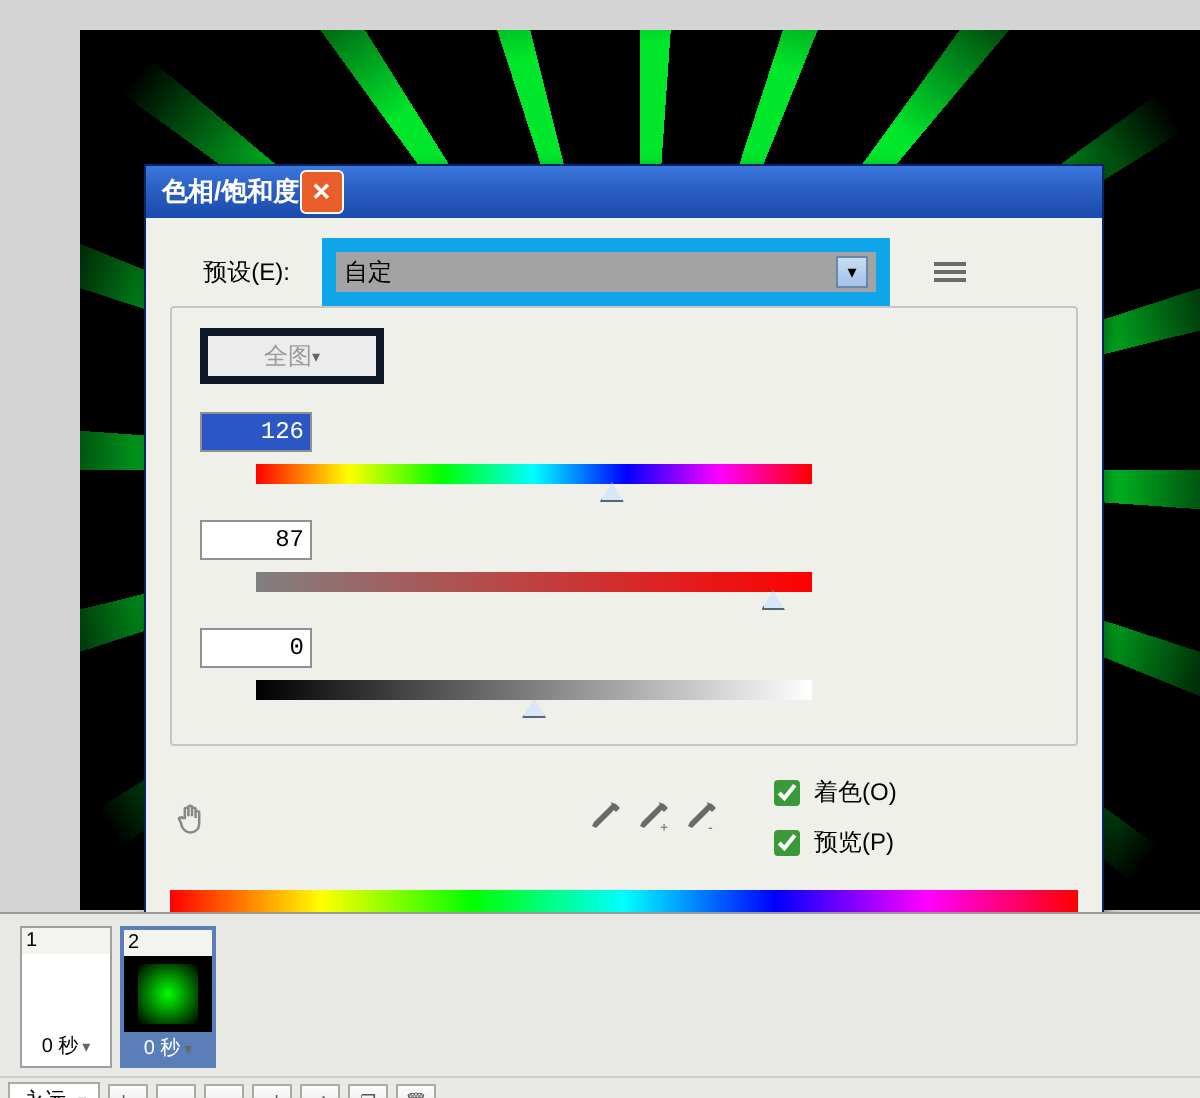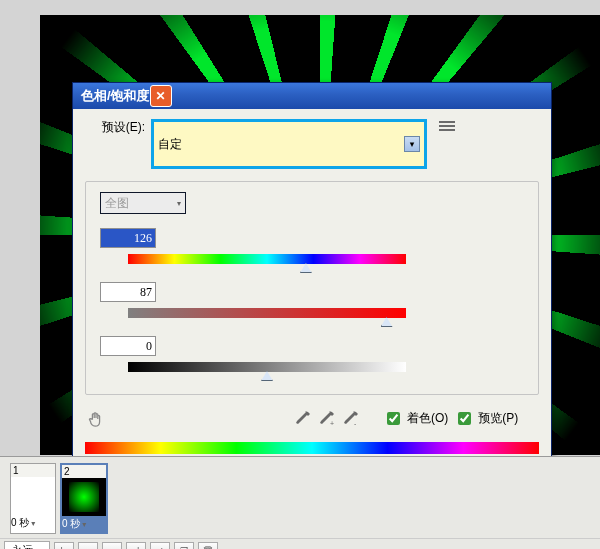--- a/index.html
+++ b/index.html
@@ -10,67 +10,67 @@
  repeating-conic-gradient(from 0deg at 50% 50%,#00ff30 0deg 4deg,transparent 4deg 18deg);
  mask:radial-gradient(circle at 50% 50%,transparent 0%,transparent 10%,black 11%,black 60%,transparent 90%);
  -webkit-mask:radial-gradient(circle at 50% 50%,transparent 0%,transparent 10%,black 11%,black 60%,transparent 90%);
  opacity:.9}
 
 .dialog{position:absolute;left:72px;top:82px;width:478px;background:#f0f0ea;border:1px solid #0a246a;box-shadow:2px 2px 6px rgba(0,0,0,.4)}
 .titlebar{height:26px;background:linear-gradient(#3b77dd,#2b5fc1 45%,#1b4aab);color:#fff;font-size:13px;font-weight:bold;display:flex;align-items:center;padding:0 4px 0 8px;}
 .closebtn{width:20px;height:20px;background:#e85d2a;border:1px solid #fff;border-radius:3px;color:#fff;display:flex;align-items:center;justify-content:center;font-weight:bold;font-size:12px;cursor:pointer}
 
 .dlgbody{padding:10px 12px 14px 12px;position:relative}
-.toprow{display:flex;gap:6px;margin-bottom:12px}
+.toprow{display:flex;align-items:center;gap:16px;}
 .toprow label{width:60px;text-align:right}
-.presetSel{flex:0 0 262px;height:20px;border:3px solid #0ea5e9;background:#fef9c3;display:flex;align-items:center;justify-content:space-between;padding:12px 4px}
+.presetSel{flex:0 0 262px;height:20px;border:7px solid #0ea5e9;background:#a3a3a3;display:flex;align-items:center;justify-content:space-between;padding:0 4px}
 .dropbtn{width:14px;height:14px;background:linear-gradient(#c9dcf3,#a4c1e8);border:1px solid #6b87a8;display:flex;align-items:center;justify-content:center;font-size:9px}
 .menuicon{width:16px;height:14px;margin-left:6px;display:flex;flex-direction:column;gap:2px;justify-content:center}
 .menuicon span{height:2px;background:#6b6b6b}
 
 .btncol{position:absolute;right:12px;top:10px;display:flex;flex-direction:column;gap:8px}
 .winbtn{width:68px;height:21px;border:1px solid #8a8a8a;background:linear-gradient(#fdfdfd,#e3e3e0);border-radius:3px;text-align:center;line-height:19px;cursor:pointer}
 
 .inner{border:1px solid #c5c5c5;border-radius:2px;margin:0 0 10px 0;padding:10px 14px 16px 14px}
-.masterSel{width:76px;height:20px;border:1px solid #0f172a;background:#ececec;color:#9b9b9b;display:flex;align-items:center;justify-content:space-between;padding:0 4px;margin-bottom:14px}
+.masterSel{width:76px;height:20px;border:4px solid #0f172a;background:#ececec;color:#9b9b9b;display:flex;align-items:center;justify-content:center;padding:0 4px;margin-bottom:14px}
 .sliderrow{margin-bottom:16px}
 .sliderhead{display:flex;align-items:center;margin-bottom:6px}
 .sliderhead label{width:160px;text-align:left;padding-left:46px}
-.valbox{width:48px;height:18px;border:1px solid #909090;background:#fff;text-align:right;padding:0 3px;font-family:Liberation Serif, serif;font-size:12px}
+.valbox{width:48px;height:18px;border:1px solid #909090;background:#fff;text-align:right;padding:0 3px;font-family:Liberation Mono, monospace;font-size:12px}
 .valbox.sel{background:#2a56c6;color:#fff}
 .track{position:relative;height:12px;margin-left:28px;width:278px}
 .grad-hue{height:10px;background:linear-gradient(to right,red,#ff0,#0f0,#0ff,#00f,#f0f,red)}
 .grad-sat{height:10px;background:linear-gradient(to right,#808080,#ff0000)}
 .grad-light{height:10px;background:linear-gradient(to right,#000,#fff)}
 .thumb{position:absolute;top:9px;width:10px;height:8px;background:#d9e6f7;border:1px solid #567;transform:translateX(-50%);clip-path:polygon(50% 0,100% 100%,0 100%)}
 
 .tools{display:flex;align-items:center;gap:10px;padding:4px 2px}
 .handicon{width:18px;height:18px;color:#888}
 .eyedrops{display:flex;gap:8px;margin-left:180px}
 .eyedrop{width:16px;height:16px;color:#6a6a6a}
-.checks{display:flex;gap:6px;margin-left:14px}
+.checks{display:flex;flex-direction:column;gap:6px;margin-left:14px}
 .cb{display:flex;align-items:center;gap:4px}
 .cb input{accent-color:#3a9a3a}
 
 .huebars{margin-top:10px}
 .hb{height:12px;margin-bottom:4px}
 .hb1{background:linear-gradient(to right,red,#ff0,#0f0,#0ff,#00f,#f0f,red)}
 .hb2{background:linear-gradient(to right,#0f6,#0fa,#0fe,#0cf,#09f,#06f,#40f,#a0f,#f0c,#f06,#f30,#f80,#fd0,#af0,#4f0,#0f6)}
 
 .sbarrow{width:14px;height:14px;background:linear-gradient(#d9e6f7,#a4c1e8);border:1px solid #6b87a8;position:absolute;right:1px;bottom:1px;display:flex;align-items:center;justify-content:center;font-size:9px}
 
 .timeline{position:absolute;left:0;right:0;bottom:0;height:92px;background:#e8e8e4;border-top:1px solid #9a9a9a}
 .frames{display:flex;padding:6px 6px 0 10px;gap:4px}
 .frame{width:44px;border:1px solid #a0a0a0;background:#fff;display:flex;flex-direction:column;position:relative}
 .frame.sel{border:2px solid #5a7fb8}
 .framenum{font-size:10px;padding:1px 2px;background:#f3f3ef}
 .framethumb{height:38px;background:#fff;display:flex;align-items:center;justify-content:center}
 .framethumb.green{background:#000}
 .framethumb.green div{width:30px;height:30px;background:radial-gradient(circle,#0f0 0%,#060 60%,#000 100%)}
-.framedur{font-size:10px;text-align:center;padding:1px 0;display:flex;justify-content:flex-start;align-items:center;gap:2px}
+.framedur{font-size:10px;text-align:center;padding:1px 0;display:flex;justify-content:center;align-items:center;gap:2px}
 .framedur.sel{background:#5a7fb8;color:#fff}
 .tlbottom{display:flex;align-items:center;gap:4px;padding:2px 4px;border-top:1px solid #ccc;margin-top:4px}
 .loopsel{border:1px solid #aaa;background:#fff;padding:1px 6px;display:flex;align-items:center;gap:6px;font-size:11px}
 .pbtn{width:18px;height:16px;border:1px solid #aaa;background:linear-gradient(#fdfdfd,#e0e0e0);display:flex;align-items:center;justify-content:center;font-size:9px;color:#555}
 .tri{font-size:8px;color:#666}
 </style>
 </head>
 <body>
 
 <div class="canvas">

